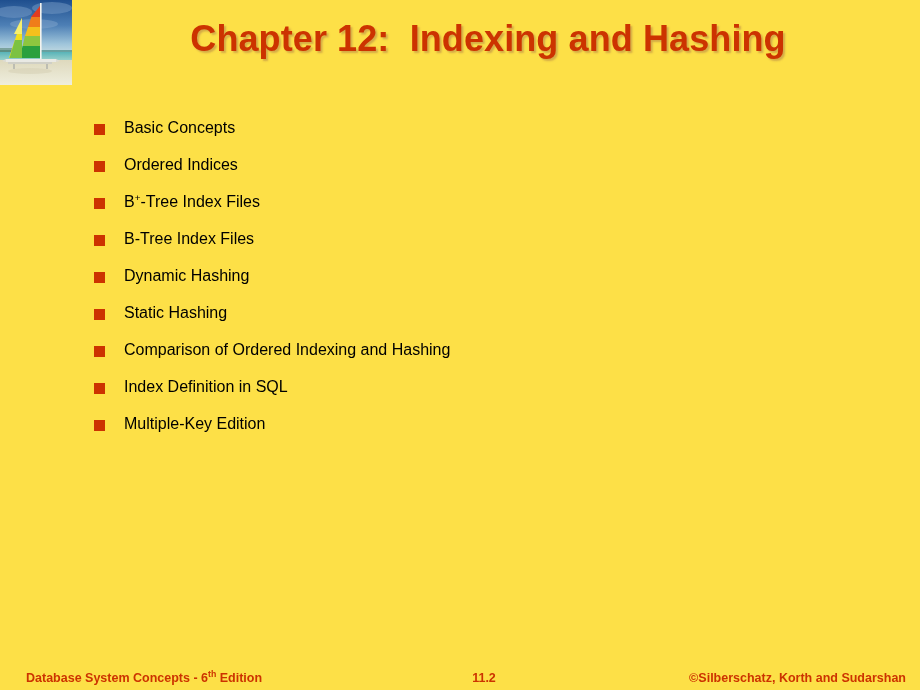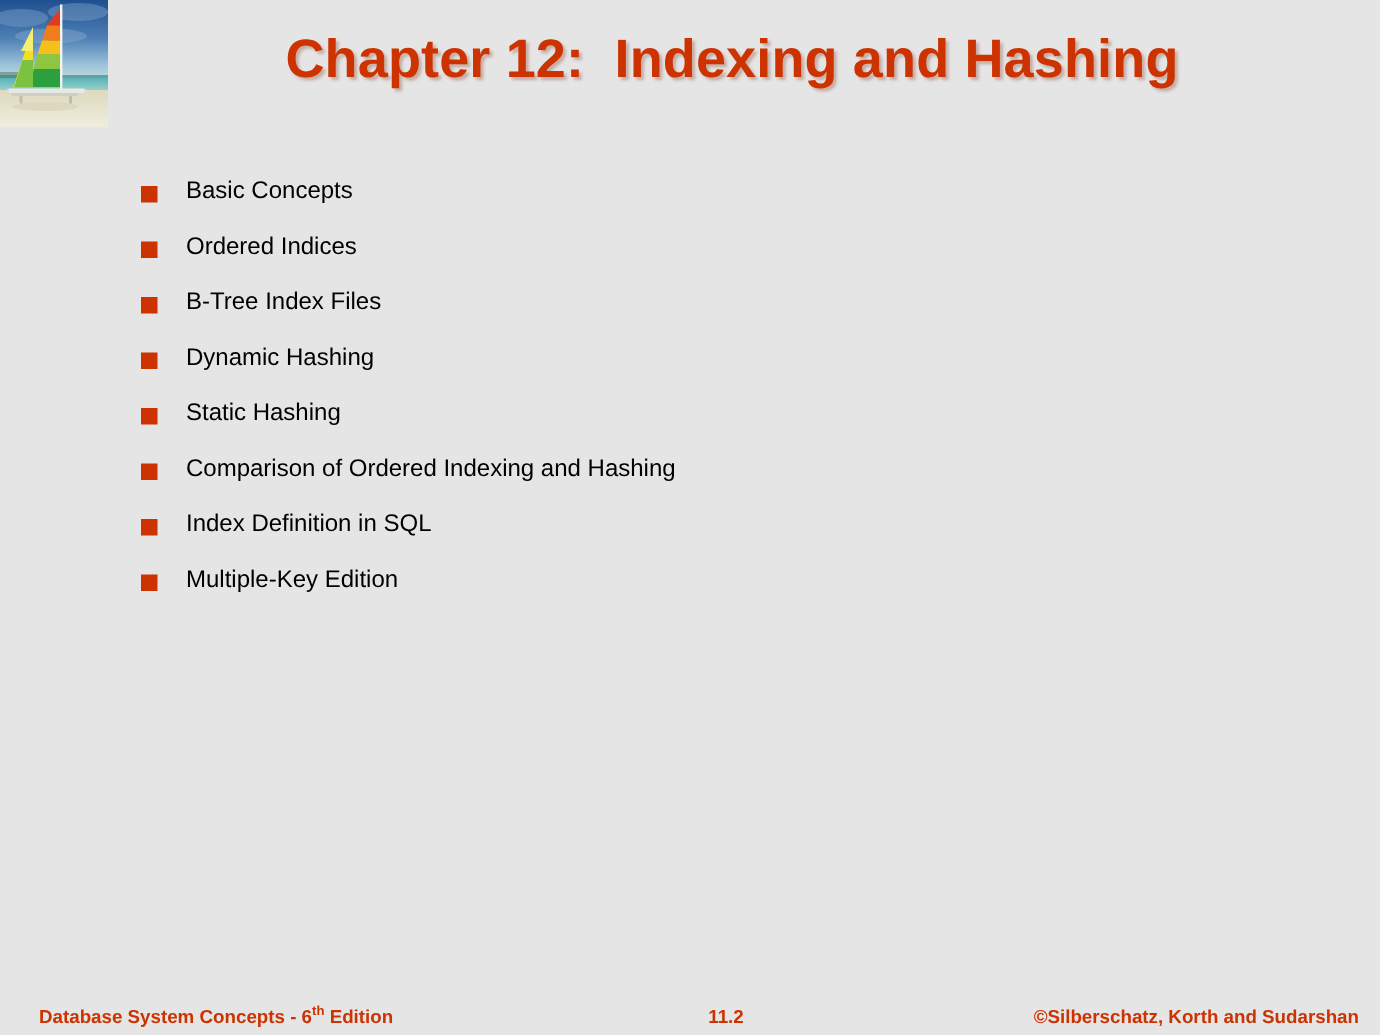--- a/index.html
+++ b/index.html
@@ -7,21 +7,21 @@
     padding: 0;
     background: #ffffff;
   }
   body {
     font-family: "Liberation Sans", sans-serif;
   }
   #slide {
     position: relative;
     width: 920px;
     height: 690px;
-    background: #e5e5e5;
+    background: #fde047;
     overflow: hidden;
   }
 
   
   #logo-photo {
     position: absolute;
     left: 0px;
     top: 0px;
     width: 72px;
     height: 85px;
@@ -166,20 +166,24 @@
     <div class="bullet-row">
       <span class="bullet-marker"></span>
       <span class="bullet-text">Basic Concepts</span>
     </div>
 
     <div class="bullet-row">
       <span class="bullet-marker"></span>
       <span class="bullet-text">Ordered Indices</span>
     </div>
 
+    <div class="bullet-row">
+      <span class="bullet-marker"></span>
+      <span class="bullet-text"><span>B</span><sup>+</sup><span>-Tree Index Files</span></span>
+    </div>
 
     <div class="bullet-row">
       <span class="bullet-marker"></span>
       <span class="bullet-text">B-Tree Index Files</span>
     </div>
 
     <div class="bullet-row">
       <span class="bullet-marker"></span>
       <span class="bullet-text">Dynamic Hashing</span>
     </div>

